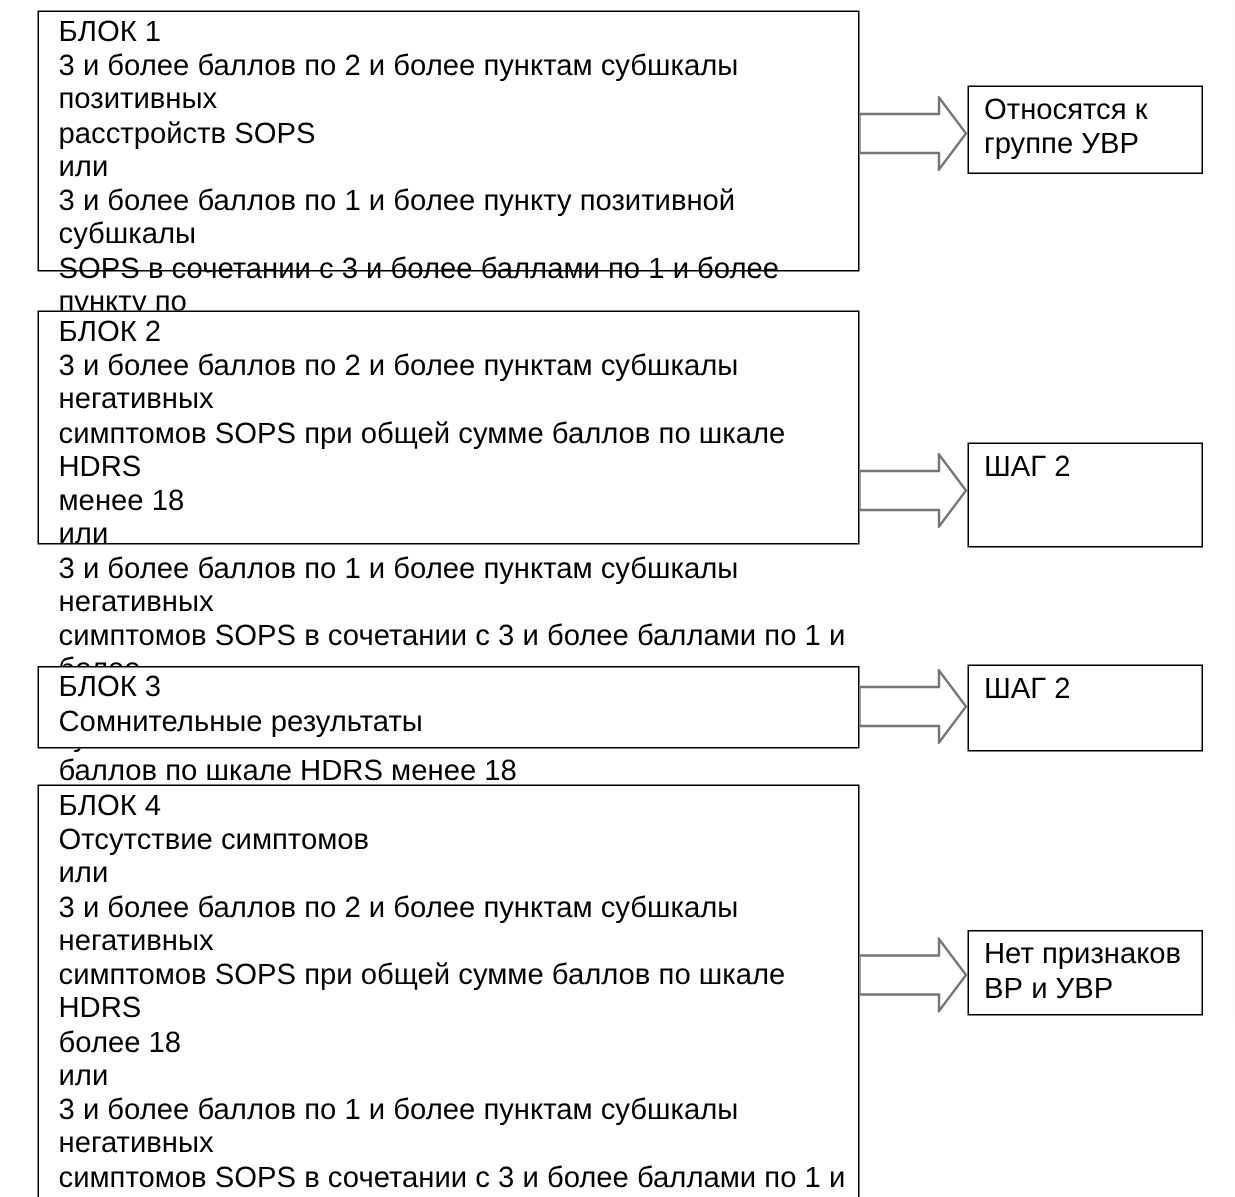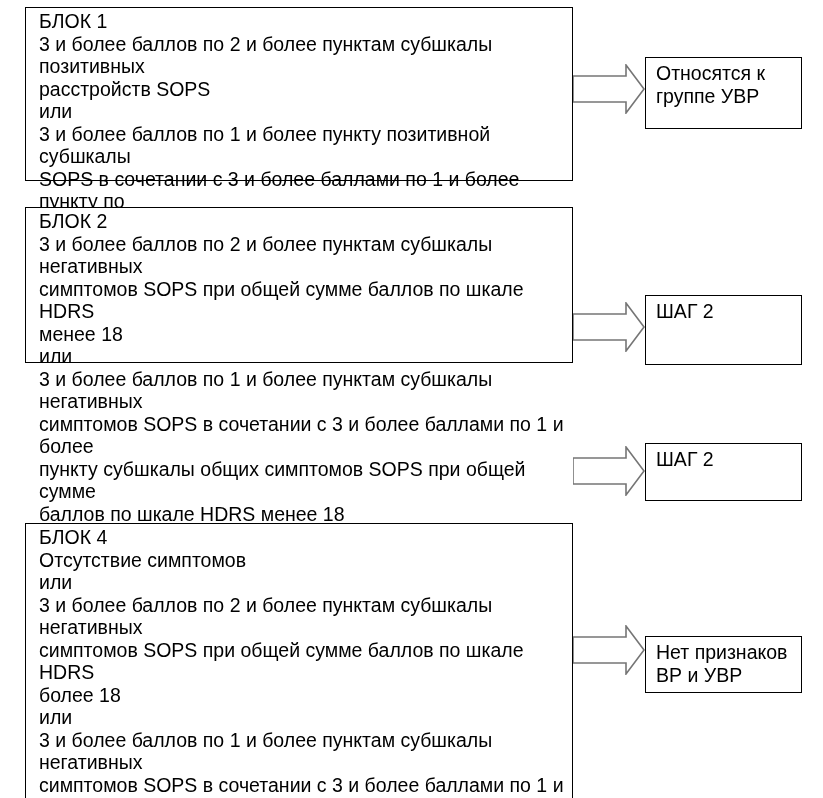--- a/index.html
+++ b/index.html
@@ -47,21 +47,21 @@
 3 и более баллов по 2 и более пунктам субшкалы позитивных
 расстройств SOPS
 или
 3 и более баллов по 1 и более пункту позитивной субшкалы
 SOPS в сочетании с 3 и более баллами по 1 и более пункту по
 субшкале симптомов дезорганизации</div>
   </div>
   <svg class="arrow" style="top:64px" viewBox="0 0 72 50" width="72" height="50">
     <polygon points="0,12 53,12 53,1 71,25 53,49 53,38 0,38" style="fill:var(--arrow-fill);stroke:var(--arrow-stroke);stroke-width:1.6;stroke-linejoin:miter"></polygon>
   </svg>
-  <div class="result" style="top:57px;height:72px">
+  <div class="result" style="top:57px;height:59px">
     <div class="box-text">Относятся к
 группе УВР</div>
   </div>
 
   <div class="block" style="top:207px;height:156px">
     <div class="box-text">БЛОК 2
 3 и более баллов по 2 и более пунктам субшкалы негативных
 симптомов SOPS при общей сумме баллов по шкале HDRS
 менее 18
 или
@@ -70,20 +70,24 @@
 пункту субшкалы общих симптомов SOPS при общей сумме
 баллов по шкале HDRS менее 18</div>
   </div>
   <svg class="arrow" style="top:302px" viewBox="0 0 72 50" width="72" height="50">
     <polygon points="0,12 53,12 53,1 71,25 53,49 53,38 0,38" style="fill:var(--arrow-fill);stroke:var(--arrow-stroke);stroke-width:1.6;stroke-linejoin:miter"></polygon>
   </svg>
   <div class="result" style="top:295px;height:70px">
     <div class="box-text">ШАГ 2</div>
   </div>
 
+  <div class="block" style="top:444px;height:55px">
+    <div class="box-text">БЛОК 3
+Сомнительные результаты</div>
+  </div>
   <svg class="arrow" style="top:446px" viewBox="0 0 72 50" width="72" height="50">
     <polygon points="0,12 53,12 53,1 71,25 53,49 53,38 0,38" style="fill:var(--arrow-fill);stroke:var(--arrow-stroke);stroke-width:1.6;stroke-linejoin:miter"></polygon>
   </svg>
   <div class="result" style="top:443px;height:58px">
     <div class="box-text">ШАГ 2</div>
   </div>
 
   <div class="block" style="top:523px;height:332px">
     <div class="box-text">БЛОК 4
 Отсутствие симптомов
@@ -93,18 +97,18 @@
 более 18
 или
 3 и более баллов по 1 и более пунктам субшкалы негативных
 симптомов SOPS в сочетании с 3 и более баллами по 1 и более
 пункту субшкалы общих симптомов SOPS при общей сумме
 баллов по шкале HDRS более 18</div>
   </div>
   <svg class="arrow" style="top:625px" viewBox="0 0 72 50" width="72" height="50">
     <polygon points="0,12 53,12 53,1 71,25 53,49 53,38 0,38" style="fill:var(--arrow-fill);stroke:var(--arrow-stroke);stroke-width:1.6;stroke-linejoin:miter"></polygon>
   </svg>
-  <div class="result" style="top:636px;height:57px">
+  <div class="result" style="top:620px;height:57px">
     <div class="box-text">Нет признаков
 ВР и УВР</div>
   </div>
 
 </div>
 
 </body></html>

